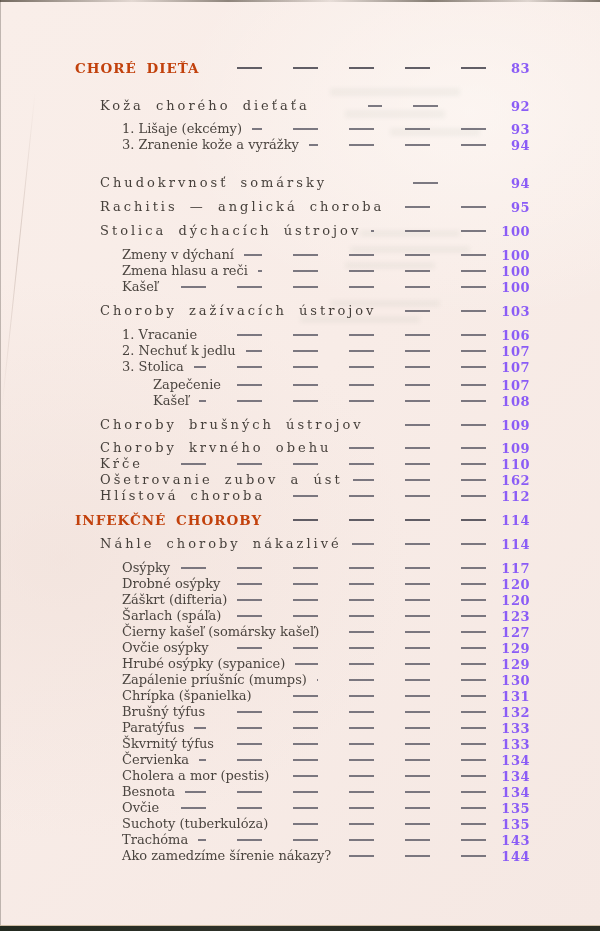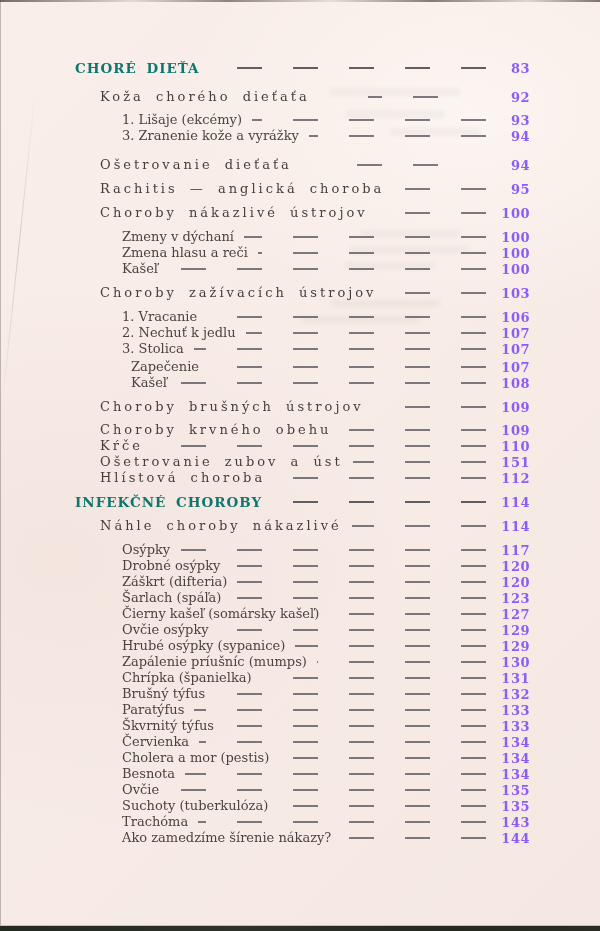--- a/index.html
+++ b/index.html
@@ -27,28 +27,28 @@
   
   .ghost{position:absolute;background:#7d8d7a;opacity:.07;filter:blur(2px);border-radius:2px;}
 
   .toc{position:absolute;left:75px;top:60px;width:455px;}
   .row{display:flex;align-items:center;height:16px;}
   .row .label{white-space:nowrap;color:#4a443f;font-size:13px;line-height:16px;}
   .row .leader{flex:1;height:2px;margin:0 8px 0 10px;align-self:center;
     background-image:repeating-linear-gradient(to left, rgba(88,86,98,.78) 0 25px, transparent 25px 56px);}
   .row .pagenum{width:36px;text-align:right;font-size:13px;font-weight:700;color:#8b5cf6;letter-spacing:.5px;}
 
-  .lvl1 .label{font-weight:700;font-size:13.5px;letter-spacing:1px;word-spacing:4px;color:#0f766e;}
+  .lvl1 .label{font-weight:700;font-size:13.5px;letter-spacing:1px;word-spacing:4px;color:#c2410c;}
   .lvl1 .leader{background-image:repeating-linear-gradient(to left, rgba(70,68,78,.85) 0 25px, transparent 25px 56px);}
   .lvl2{margin-left:25px;}
   .lvl2 .label{letter-spacing:3px;word-spacing:5px;color:#453f3a;}
   .lvl3{margin-left:47px;}
-  .lvl4{margin-left:56px;}
-
-  .gxl{margin-top:13px;gap:48px;}
+  .lvl4{margin-left:78px;}
+
+  .gxl{margin-top:22px;gap:48px;}
   .glg{margin-top:8px;}
   .gmd{margin-top:7px;}
   .gsm{margin-top:2px;}
 </style>
 </head>
 <body>
 
 <div class="paper">
 
   <div class="ghost" style="left:330px;top:88px;width:130px;height:8px;"></div>
@@ -77,31 +77,31 @@
     <span class="label">1. Lišaje (ekcémy)</span>
     <span class="leader"></span>
     <span class="pagenum">93</span>
   </div>
     <div class="row lvl3">
     <span class="label">3. Zranenie kože a vyrážky</span>
     <span class="leader"></span>
     <span class="pagenum">94</span>
   </div>
     <div class="row lvl2 gxl">
-    <span class="label">Ošetrovanie dieťaťa</span>
+    <span class="label">Chudokrvnosť somársky</span>
     <span class="leader"></span>
     <span class="pagenum">94</span>
   </div>
     <div class="row lvl2 glg">
     <span class="label">Rachitis — anglická choroba</span>
     <span class="leader"></span>
     <span class="pagenum">95</span>
   </div>
     <div class="row lvl2 glg">
-    <span class="label">Choroby nákazlivé ústrojov</span>
+    <span class="label">Stolica dýchacích ústrojov</span>
     <span class="leader"></span>
     <span class="pagenum">100</span>
   </div>
     <div class="row lvl3 glg">
     <span class="label">Zmeny v dýchaní</span>
     <span class="leader"></span>
     <span class="pagenum">100</span>
   </div>
     <div class="row lvl3">
     <span class="label">Zmena hlasu a reči</span>
@@ -154,21 +154,21 @@
     <span class="pagenum">109</span>
   </div>
     <div class="row lvl2">
     <span class="label">Kŕče</span>
     <span class="leader"></span>
     <span class="pagenum">110</span>
   </div>
     <div class="row lvl2">
     <span class="label">Ošetrovanie zubov a úst</span>
     <span class="leader"></span>
-    <span class="pagenum">151</span>
+    <span class="pagenum">162</span>
   </div>
     <div class="row lvl2">
     <span class="label">Hlístová choroba</span>
     <span class="leader"></span>
     <span class="pagenum">112</span>
   </div>
     <div class="row lvl1 glg">
     <span class="label">INFEKČNÉ CHOROBY</span>
     <span class="leader"></span>
     <span class="pagenum">114</span>

